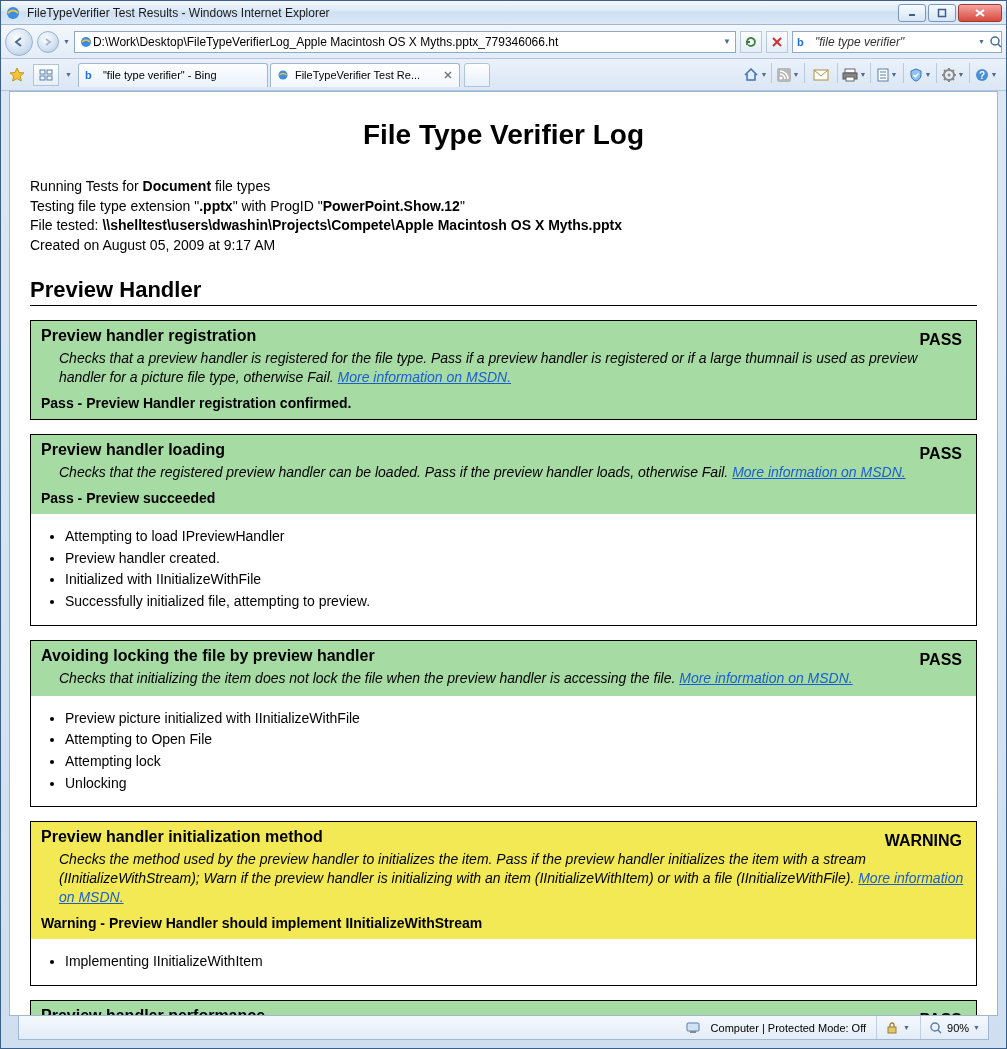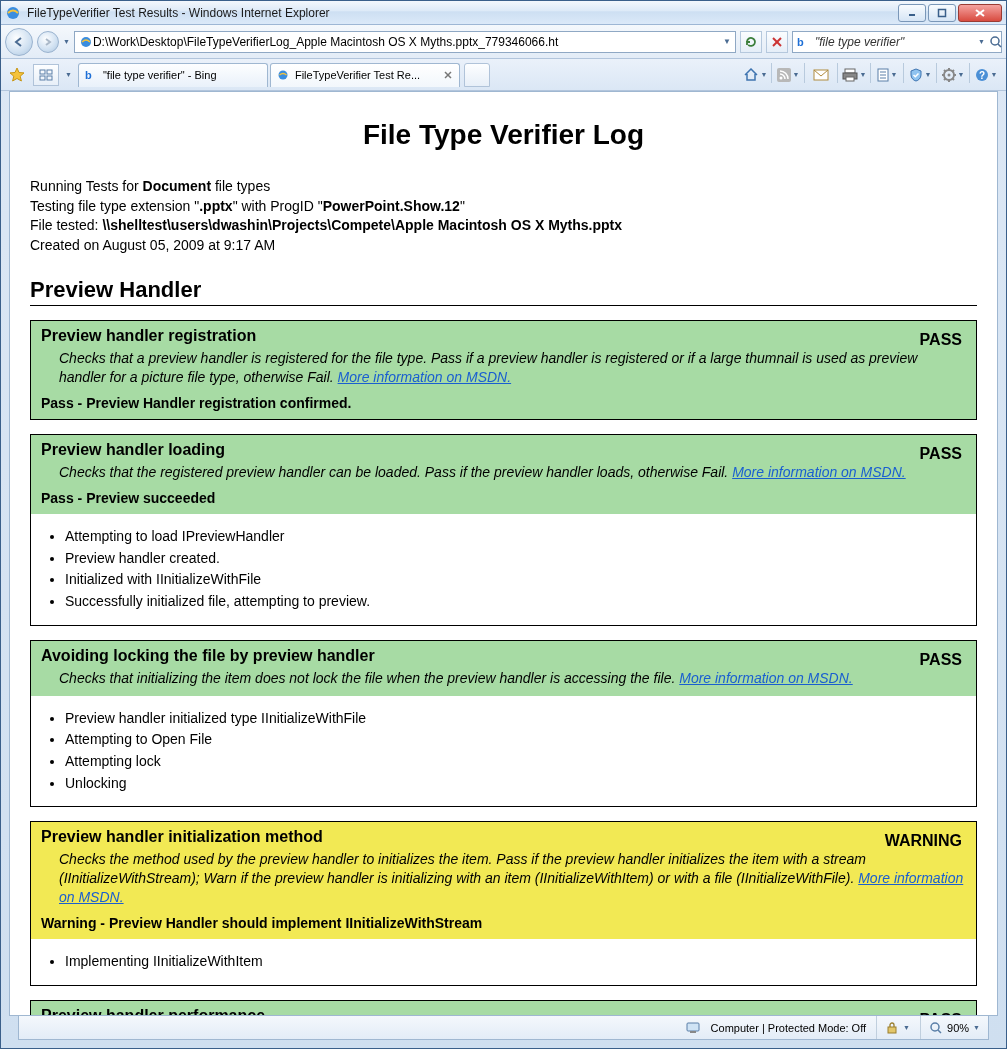--- a/index.html
+++ b/index.html
@@ -375,21 +375,21 @@
             </div>
           </div>
           <div class="testbox">
             <div class="testhdr pass">
               <div class="testname">Avoiding locking the file by preview handler</div>
               <div class="teststatus">PASS</div>
               <div class="testdesc">Checks that initializing the item does not lock the file when the preview handler is accessing the file. <a href="#">More information on MSDN.</a></div>
             </div>
             <div class="testbody">
               <ul>
-                <li>Preview handler initialized type IInitializeWithFile</li>
+                <li>Preview picture initialized with IInitializeWithFile</li>
                 <li>Attempting to Open File</li>
                 <li>Attempting lock</li>
                 <li>Unlocking</li>
               </ul>
             </div>
           </div>
           <div class="testbox">
             <div class="testhdr warn">
               <div class="testname">Preview handler initialization method</div>
               <div class="teststatus">WARNING</div>

